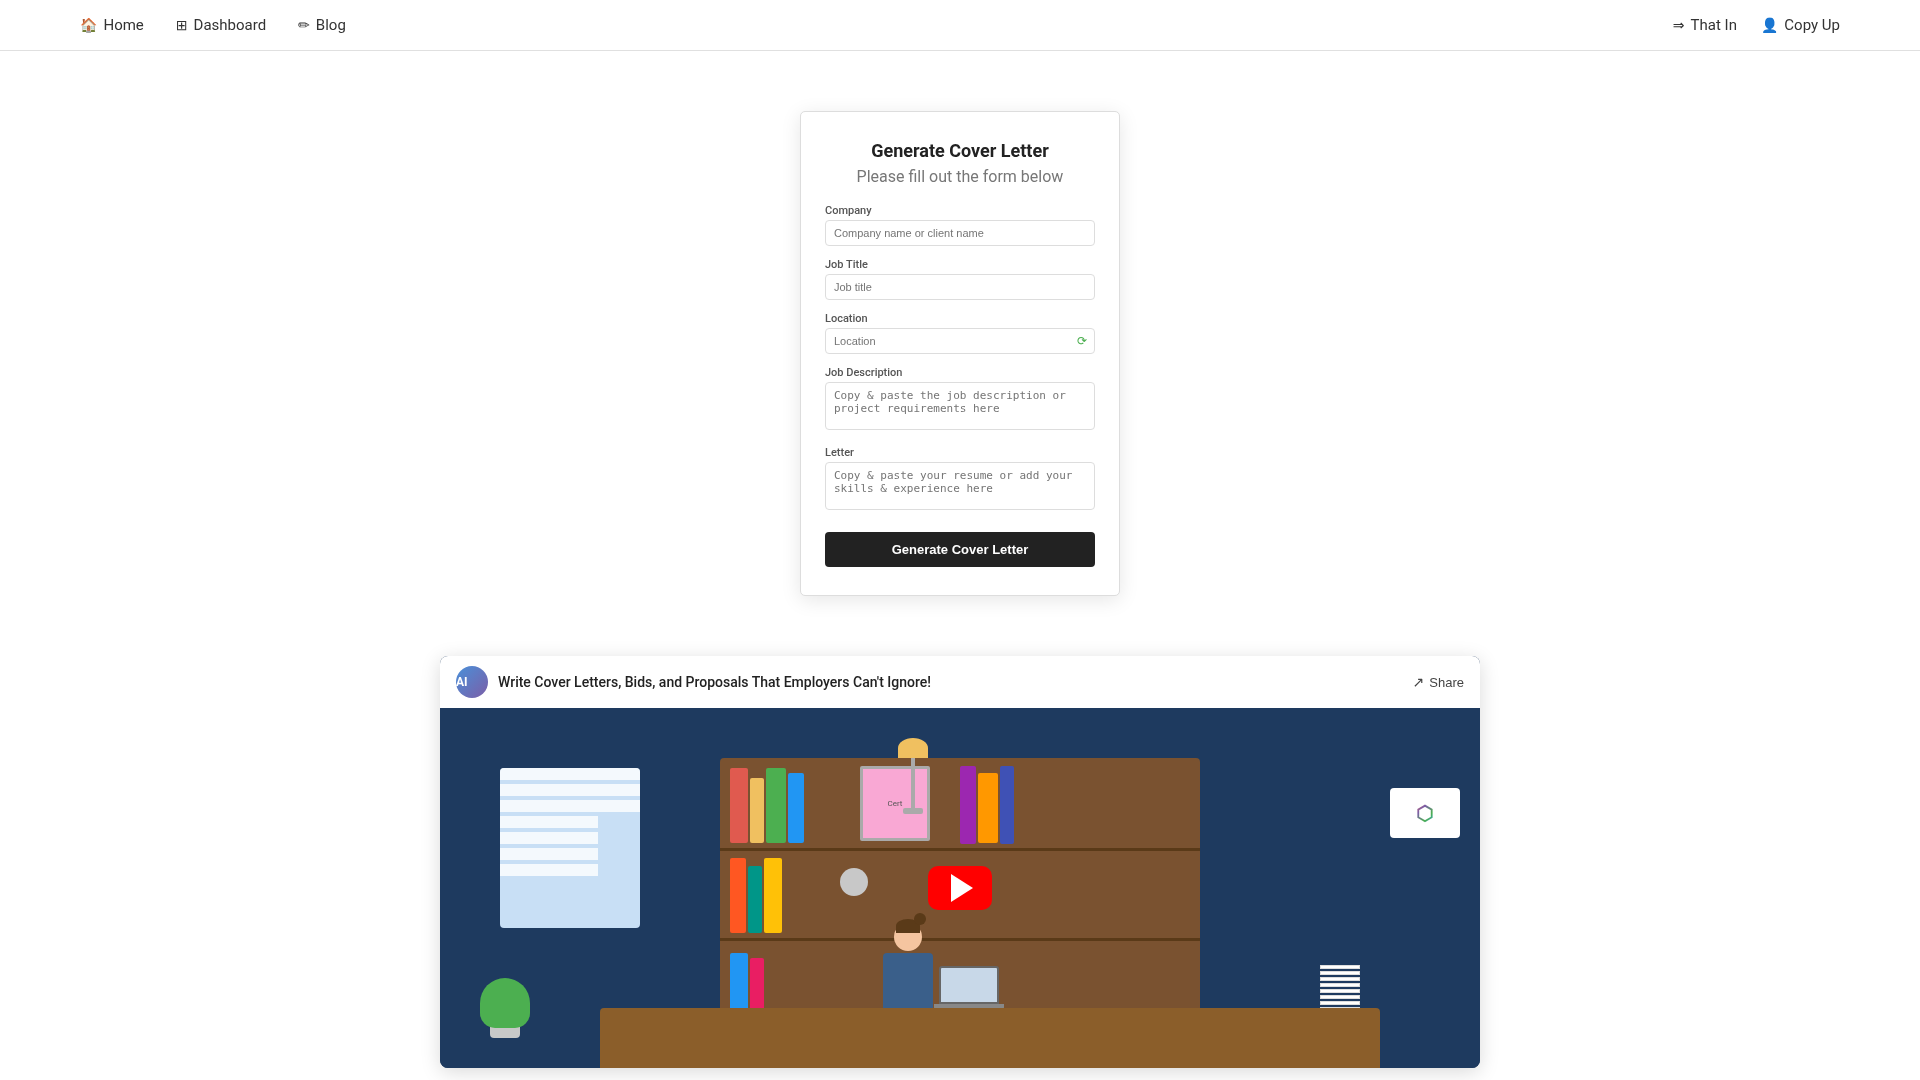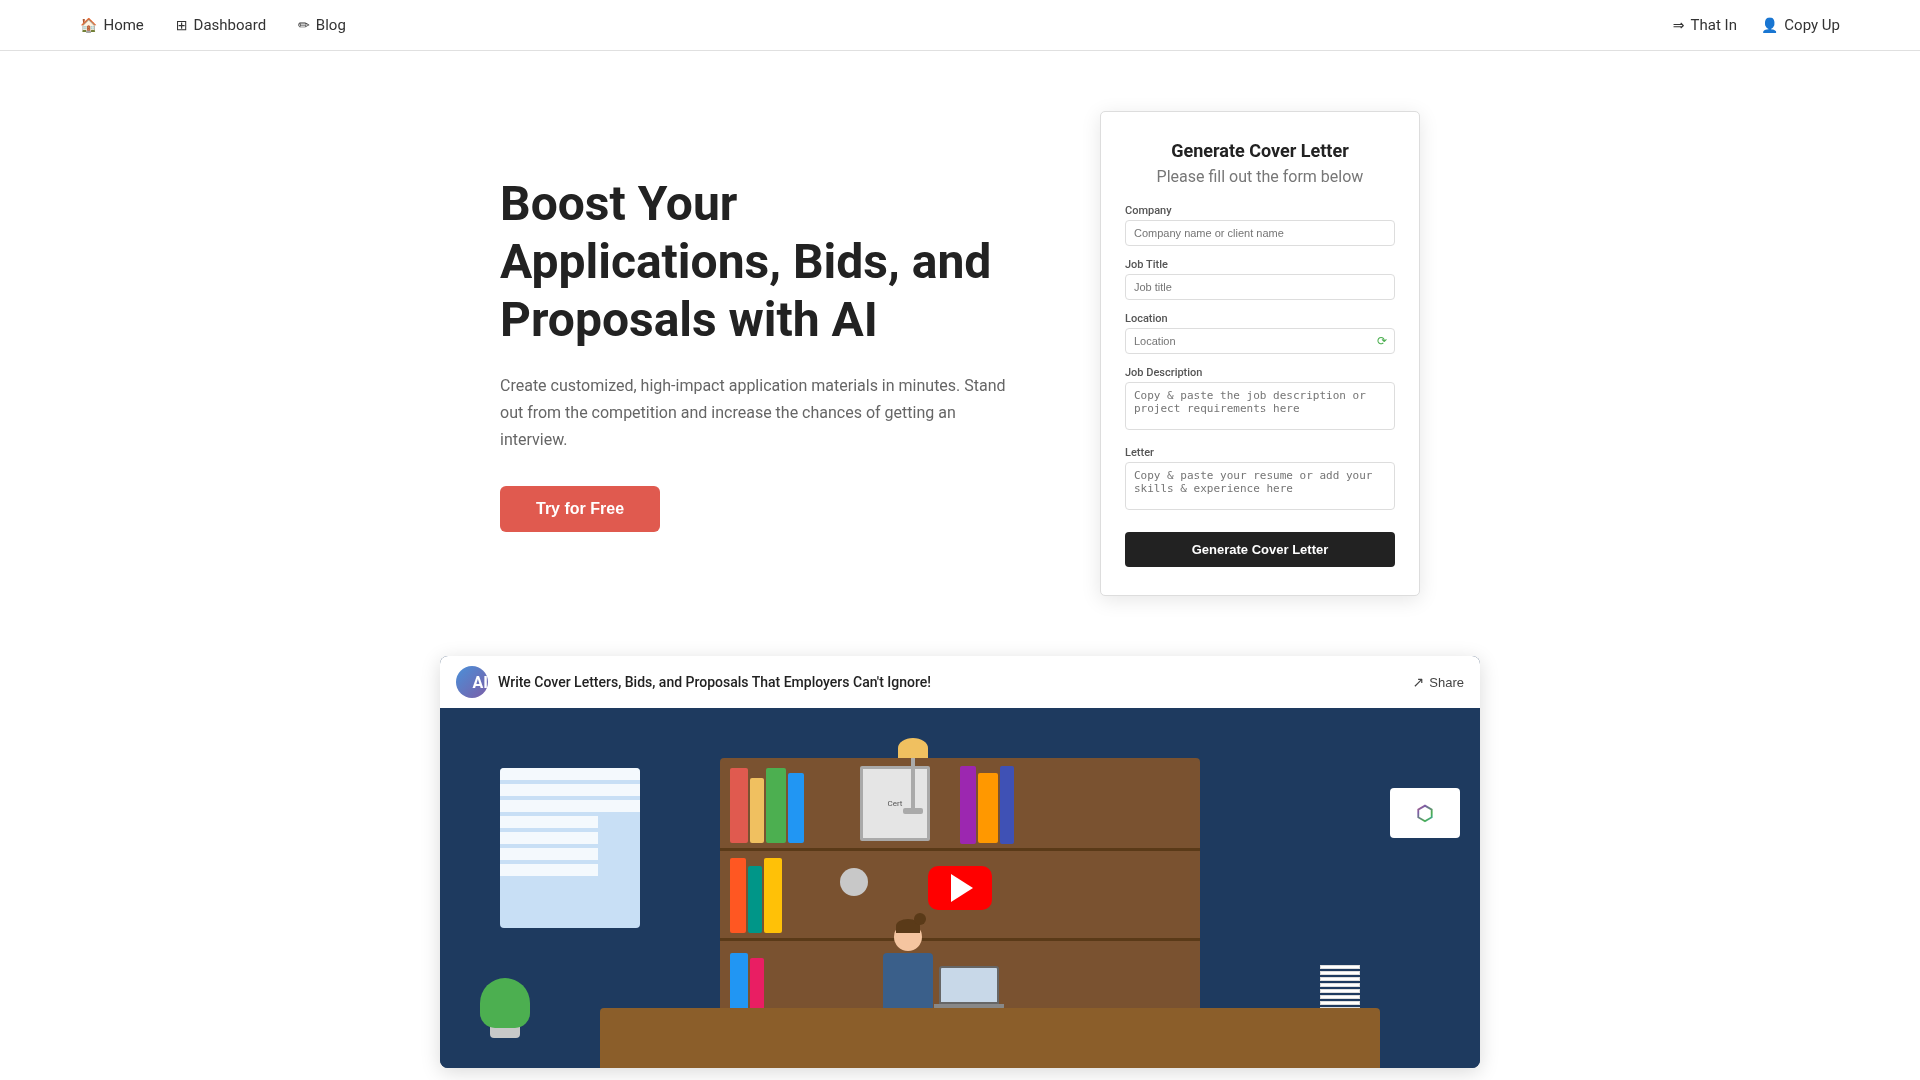--- a/index.html
+++ b/index.html
@@ -140,22 +140,22 @@
       background: #fff;
       padding: 10px 16px;
       display: flex;
       align-items: center;
       justify-content: space-between;
     }
     .video-header-left { display: flex; align-items: center; gap: 10px; }
     .yt-avatar {
       width: 32px; height: 32px; border-radius: 50%;
       background: linear-gradient(135deg, #4a90d9, #7b5ea7);
-      display: flex; align-items: center; justify-content: flex-end;
-      font-size: 16px; color: #fff; font-weight: 700;
+      display: flex; align-items: center; justify-content: flex-start;
+      font-size: 12px; color: #fff; font-weight: 700;
     }
     .video-title-text { font-size: 14px; color: #222; font-weight: 500; }
     .share-btn {
       display: flex; align-items: center; gap: 5px;
       background: none; border: none; cursor: pointer; font-size: 13px; color: #444;
     }
     .share-icon { font-size: 14px; }
 
     .video-body {
       position: relative;
@@ -401,25 +401,20 @@
       <span>That In</span>
     </a>
     <a class="nav-link">
       <span class="nav-icon">👤</span>
       <span>Copy Up</span>
     </a>
   </div>
 </nav>
 
 <div class="hero">
-  <div class="hero-left">
-    <h1 class="hero-title">Boost Your Applications, Bids, and Proposals with AI</h1>
-    <p class="hero-subtitle">Create customized, high-impact application materials in minutes. Stand out from the competition and increase the chances of getting an interview.</p>
-    <button class="btn-try">Try for Free</button>
-  </div>
 
   <div class="hero-right">
     <div class="cover-letter-card">
       <div class="card-title">Generate Cover Letter</div>
       <div class="card-subtitle">Please fill out the form below</div>
 
       <div class="form-group">
         <label class="form-label">Company</label>
         <input class="form-input" type="text" placeholder="Company name or client name" style="">
       </div>
@@ -484,21 +479,21 @@
 
         <div class="scene-shelf">
           <div class="shelf-row r1"></div>
           <div class="shelf-row r2"></div>
 
           <div class="book" style="left:10px;top:10px;width:18px;height:75px;background:#e05a4f;"></div>
           <div class="book" style="left:30px;top:20px;width:14px;height:65px;background:#f0c060;"></div>
           <div class="book" style="left:46px;top:10px;width:20px;height:75px;background:#4caf50;"></div>
           <div class="book" style="left:68px;top:15px;width:16px;height:70px;background:#2196f3;"></div>
 
-          <div style="position:absolute;left:140px;top:8px;width:70px;height:75px;background:#e5e5e5;border:3px solid #aaa;border-radius:2px;display:flex;align-items:center;justify-content:center;">
+          <div style="position:absolute;left:140px;top:8px;width:70px;height:75px;background:#f9a8d4;border:3px solid #aaa;border-radius:2px;display:flex;align-items:center;justify-content:center;">
             <div style="font-size:8px;color:#555;text-align:center;">Cert</div>
           </div>
 
           <div class="book" style="left:240px;top:8px;width:16px;height:78px;background:#9c27b0;"></div>
           <div class="book" style="left:258px;top:15px;width:20px;height:70px;background:#ff9800;"></div>
           <div class="book" style="left:280px;top:8px;width:14px;height:78px;background:#3f51b5;"></div>
 
           <div class="book" style="left:10px;top:100px;width:16px;height:75px;background:#ff5722;"></div>
           <div class="book" style="left:28px;top:108px;width:14px;height:67px;background:#009688;"></div>
           <div class="book" style="left:44px;top:100px;width:18px;height:75px;background:#ffc107;"></div>

